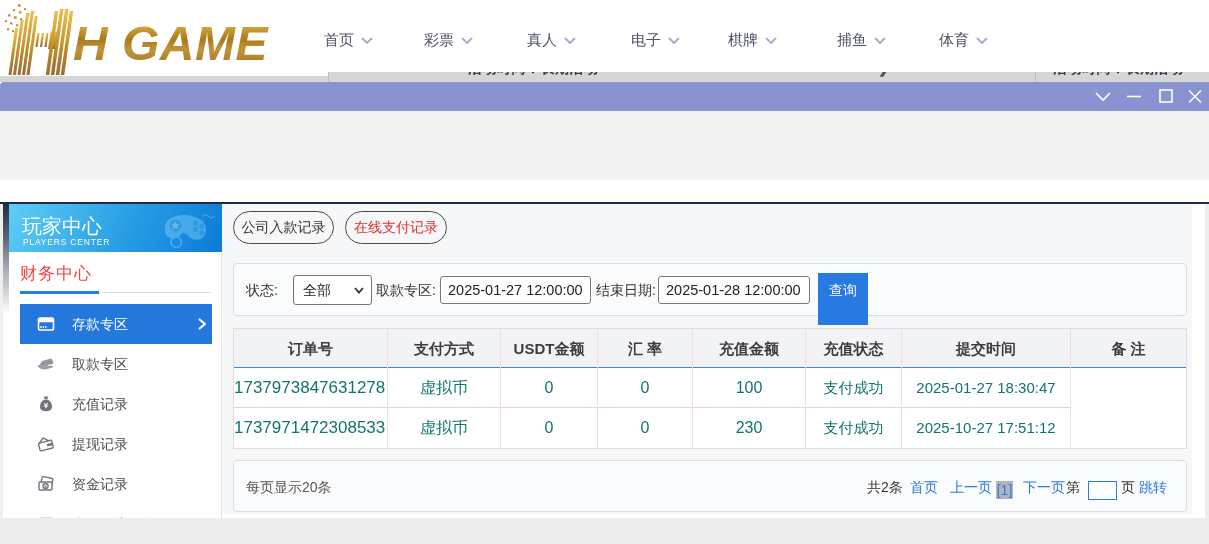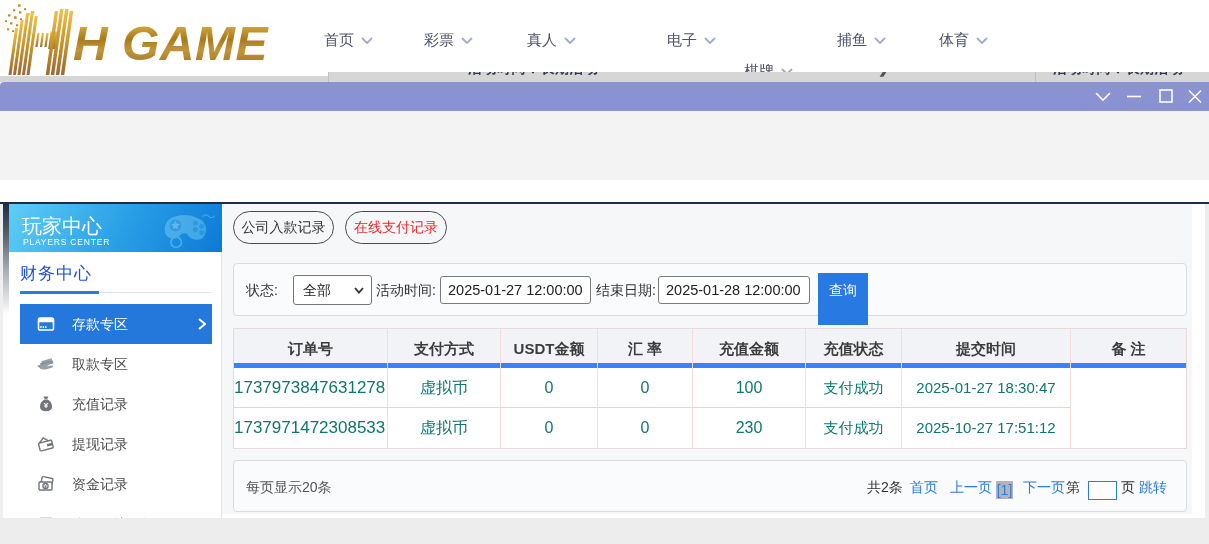--- a/index.html
+++ b/index.html
@@ -27,42 +27,42 @@
 #leftline { left:3px; top:0; width:6px; height:110px; background:linear-gradient(#1e2c49, #5a6470 30%, #a8aeb6 60%, #dcdee2 85%, rgba(240,240,240,0)); }
 #leftgray { left:0; top:0; width:3px; height:340px; background:#efefef; }
 #farright { left:1205px; top:0; width:4px; height:338px; background:#ededee; }
 #botstrip { left:0; top:518px; width:1209px; height:26px; background:#ededee; }
 
 
 #sidebar { left:9px; top:0; width:213px; height:338px; background:#fff; border-right:1px solid #e4e4e6; }
 #sbhead { left:0; top:0; width:213px; height:48px; background:linear-gradient(115deg,#5ecdf6 0%, #2aa0e6 52%, #0c7ad7 100%); overflow:hidden; }
 #sbhead .t1 { left:13px; top:9px; font-size:20px; color:#fff; }
 #sbhead .t2 { left:14px; top:33px; font-size:8.5px; color:#fff; letter-spacing:0.8px; }
-#fin { left:11px; top:58px; font-size:17px; color:#1d4ed8; letter-spacing:1px; }
+#fin { left:11px; top:58px; font-size:17px; color:#ef4444; letter-spacing:1px; }
 #finline { left:11px; top:88px; width:191px; height:1px; background:#dfe1e4; }
 #finline2 { left:11px; top:87px; width:79px; height:3px; background:#2080dd; }
 .mi { left:11px; width:192px; height:40px; }
 .mi .ic { position:absolute; left:17px; top:11px; width:18px; height:18px; }
 .mi .tx { position:absolute; left:52px; top:0; line-height:40px; font-size:14px; color:#4c4c4c; }
 .mi.sel { background:#2478db; }
 .mi.sel .tx { color:#fff; }
 
 
 #content { left:222px; top:0; width:970px; height:338px; background:#f6f7f9; }
 .pillbtn { top:7px; height:33px; border:1px solid #4c4c4c; border-radius:17px; font-size:14px; color:#333; line-height:31px; text-align:center; background:transparent; }
 #panel1 { left:11px; top:59px; width:954px; height:53px; background:#fafbfc; border:1px solid #dadce0; border-radius:4px; }
 .flabel { top:0; height:53px; line-height:53px; font-size:14px; color:#333; }
 #sel { left:59px; top:11px; width:79px; height:30px; border:1px solid #767676; border-radius:3px; background:#fff; font-size:14px; color:#222; line-height:28px; padding-left:9px; }
 #sel svg { position:absolute; right:7px; top:11px; }
 .finput { top:12px; height:28px; border:1px solid #7b7b7b; border-radius:3px; background:#fff; font-size:14.5px; color:#222; line-height:26px; padding-left:7px; white-space:nowrap; }
 #qbtn { left:584px; top:9px; width:50px; height:52px; background:#2879e2; border-radius:0; color:#fff; font-size:14px; text-align:center; line-height:35px; }
 
 
 #tbl { left:11px; top:124px; width:954px; height:121px; background:#fff; border:1px solid #e9dada; }
-.th { top:0; height:39px; background:#f1f3f6; border-bottom:5px solid #3b82f6; font-size:15px; font-weight:bold; color:#3c3c3c; text-align:center; line-height:39px; }
+.th { top:0; height:39px; background:#f1f3f6; border-bottom:1px solid #3b82f6; font-size:15px; font-weight:bold; color:#3c3c3c; text-align:center; line-height:39px; }
 .td { font-size:16px; color:#0f766e; text-align:center; }
 .r1 { top:39px; height:40px; line-height:40px; border-bottom:1px solid #e3d5d5; }
 .r2 { top:79px; height:40px; line-height:40px; }
 .vline { top:0; width:1px; height:119px; background:#f3dcdc; }
 
 
 #panel2 { left:11px; top:256px; width:954px; height:52px; background:#fafbfc; border:1px solid #dadce0; border-radius:4px; }
 #panel2 .in { position:absolute; top:0; height:52px; line-height:52px; font-size:14px; white-space:nowrap; }
 .blu { color:#2b7ce0; }
 #pgbox { left:854px; top:20px; width:29px; height:19px; border:1px solid #2b7ce0; background:#fff; }
@@ -130,24 +130,24 @@
   </svg>
   <span class="abs nav-item" style="left:324px;">首页<svg width="12" height="7" viewBox="0 0 12 7">
         <polyline points="1,1 6,6 11,1" fill="none" stroke="#a9aec8" stroke-width="2"></polyline>
       </svg></span>
   <span class="abs nav-item" style="left:424px;">彩票<svg width="12" height="7" viewBox="0 0 12 7">
         <polyline points="1,1 6,6 11,1" fill="none" stroke="#a9aec8" stroke-width="2"></polyline>
       </svg></span>
   <span class="abs nav-item" style="left:527px;">真人<svg width="12" height="7" viewBox="0 0 12 7">
         <polyline points="1,1 6,6 11,1" fill="none" stroke="#a9aec8" stroke-width="2"></polyline>
       </svg></span>
-  <span class="abs nav-item" style="left:631px;margin-left:36px;">电子<svg width="12" height="7" viewBox="0 0 12 7">
-        <polyline points="1,1 6,6 11,1" fill="none" stroke="#a9aec8" stroke-width="2"></polyline>
-      </svg></span>
-  <span class="abs nav-item" style="left:744px;margin-top:31px;">棋牌<svg width="12" height="7" viewBox="0 0 12 7">
+  <span class="abs nav-item" style="left:631px;">电子<svg width="12" height="7" viewBox="0 0 12 7">
+        <polyline points="1,1 6,6 11,1" fill="none" stroke="#a9aec8" stroke-width="2"></polyline>
+      </svg></span>
+  <span class="abs nav-item" style="left:728px;">棋牌<svg width="12" height="7" viewBox="0 0 12 7">
         <polyline points="1,1 6,6 11,1" fill="none" stroke="#a9aec8" stroke-width="2"></polyline>
       </svg></span>
   <span class="abs nav-item" style="left:837px;">捕鱼<svg width="12" height="7" viewBox="0 0 12 7">
         <polyline points="1,1 6,6 11,1" fill="none" stroke="#a9aec8" stroke-width="2"></polyline>
       </svg></span>
   <span class="abs nav-item" style="left:939px;">体育<svg width="12" height="7" viewBox="0 0 12 7">
         <polyline points="1,1 6,6 11,1" fill="none" stroke="#a9aec8" stroke-width="2"></polyline>
       </svg></span>
 </div>
 
@@ -276,21 +276,21 @@
 
   <div class="abs" id="content">
     <div class="abs pillbtn" style="left:11px; width:101px;">公司入款记录</div>
     <div class="abs pillbtn" style="left:123px; width:102px; color:#e62b2b;">在线支付记录</div>
 
     <div class="abs" id="panel1">
       <span class="abs flabel" style="left:12px;">状态:</span>
       <div class="abs" id="sel">全部<svg width="10" height="7" viewBox="0 0 10 7">
             <polyline points="1,1 5,5.6 9,1" fill="none" stroke="#333" stroke-width="1.8"></polyline>
           </svg></div>
-      <span class="abs flabel" style="left:142px;">活动时间:</span>
+      <span class="abs flabel" style="left:142px;">取款专区:</span>
       <div class="abs finput" style="left:206px; width:151px;">2025-01-27 12:00:00</div>
       <span class="abs flabel" style="left:362px;">结束日期:</span>
       <div class="abs finput" style="left:424px; width:152px;">2025-01-28 12:00:00</div>
       <div class="abs" id="qbtn">查询</div>
     </div>
 
     <div class="abs" id="tbl">
 
       <div class="abs vline" style="left:153px;"></div>
       <div class="abs vline" style="left:266px;"></div>

